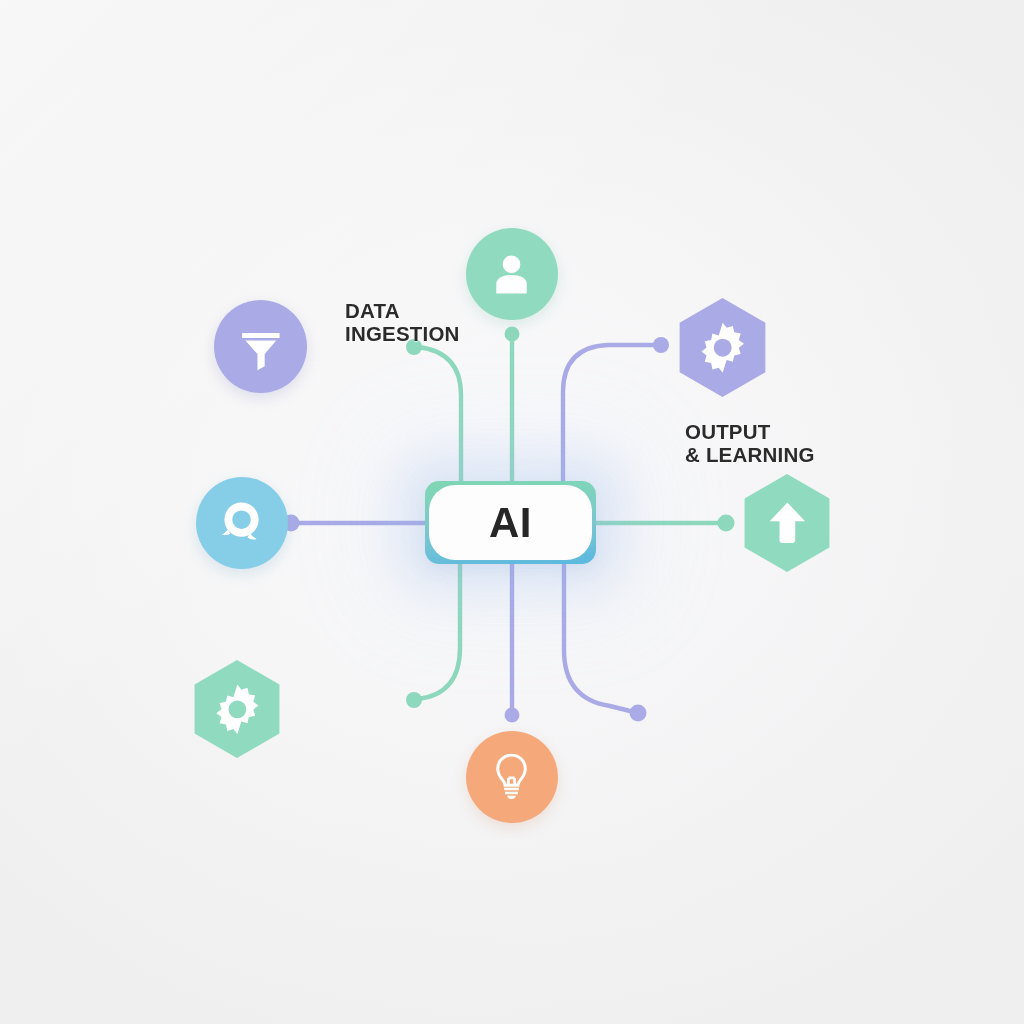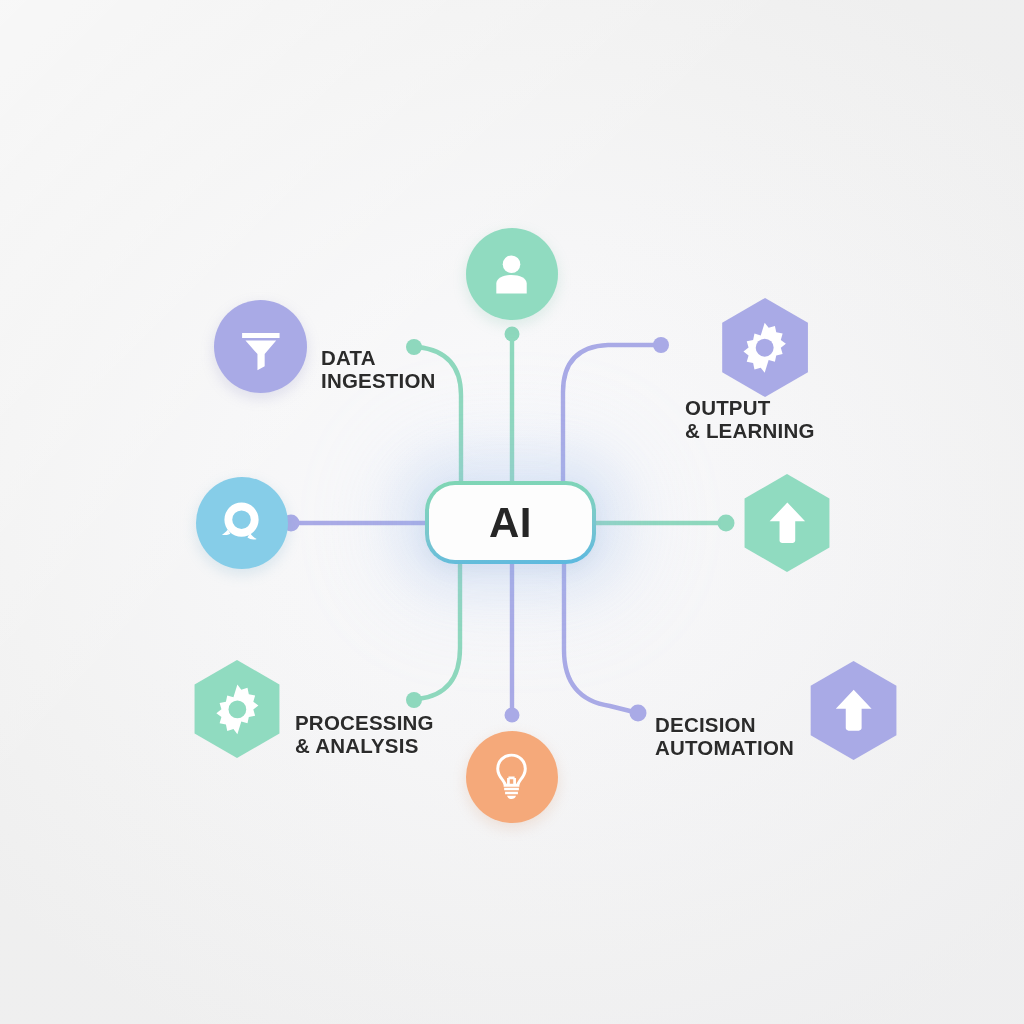--- a/index.html
+++ b/index.html
@@ -30,21 +30,22 @@
     position: absolute;
     left: 0; top: 0;
     width: 1024px;
     height: 1024px;
   }
 
   
   .node {
     position: absolute;
     display: flex;
-    align-items: flex-end;
+    align-items: flex-start;
+    gap: 24px;
   }
   .shape {
     position: relative;
     display: flex;
     align-items: center;
     justify-content: center;
     flex: 0 0 auto;
   }
   .shape.circle {
     border-radius: 50%;
@@ -70,21 +71,21 @@
     text-align: left;
   }
 
   
   #ai-core {
     position: absolute;
     left: 425px;
     top: 481px;
     width: 171px;
     height: 83px;
-    border-radius: 30px;
+    border-radius: 14px;
     padding: 4px;
     background: linear-gradient(175deg, #7fd6b4 0%, #7ed3bb 22%, #79c6cf 58%, #5bb8e0 100%);
     box-shadow:
       0 0 44px 26px rgba(150,185,235,0.20),
       0 0 90px 50px rgba(170,195,235,0.12),
       0 6px 16px rgba(90,120,170,0.10);
     box-sizing: border-box;
   }
   #ai-core .inner {
     width: 100%;
@@ -197,37 +198,26 @@
     </div>
   </div>
 
   <div class="node" style="left:188px; top:660px;">
     <div class="shape hex" style="width:98px; height:98px; background:#90dbc0; filter:drop-shadow(0 5px 12px rgba(120,190,170,0.25));">
       <svg class="glyph" viewBox="0 0 24 24">
         <path fill="#ffffff" d="M12 2.2l1.55 2.0 2.45-.72.52 2.5 2.5.52-.72 2.45 2.0 1.55-2.0 1.55.72 2.45-2.5.52-.52 2.5-2.45-.72L12 21.8l-1.55-2.0-2.45.72-.52-2.5-2.5-.52.72-2.45-2.0-1.55 2.0-1.55-.72-2.45 2.5-.52.52-2.5 2.45.72z"></path>
         <circle cx="12" cy="12" r="3.5" fill="#90dbc0"></circle>
       </svg>
     </div>
-    <div class="label left-of" style="margin-left:9px;">PROCESSING
-&amp; ANALYSIS</div>
   </div>
 
   <div class="node" style="left:466px; top:731px;">
     <div class="shape circle" style="width:92px; height:92px; background:#f5a97a; box-shadow:0 5px 14px rgba(215,150,110,0.22);">
       <svg class="glyph" viewBox="0 0 24 24">
         <path fill="none" stroke="#ffffff" stroke-width="1.25" d="M12 3.0c-3.3 0-5.8 2.6-5.8 5.7 0 2.1 1.1 3.6 2.1 4.8.7.9 1.0 1.4 1.0 2.2h5.4c0-.8.3-1.3 1.0-2.2 1.0-1.2 2.1-2.7 2.1-4.8 0-3.1-2.5-5.7-5.8-5.7z"></path>
         <path fill="none" stroke="#ffffff" stroke-width="1.15" d="M10.7 15.7v-3.1M13.3 15.7v-3.1M10.7 12.6h2.6"></path>
         <path fill="#ffffff" d="M8.9 16.7h6.2v1.1H8.9zM9.3 18.4h5.4v1.1H9.3zM10.1 20.1h3.8c-.3.9-1.0 1.4-1.9 1.4s-1.6-.5-1.9-1.4z"></path>
       </svg>
     </div>
   </div>
 
-  <div class="node" style="left:655px; top:661px;">
-    <div class="label left-of" style="margin-right:10px; text-align:left;">DECISION
-AUTOMATION</div>
-    <div class="shape hex" style="width:99px; height:99px; background:#a9aae6; filter:drop-shadow(0 5px 12px rgba(130,130,190,0.25));">
-      <svg class="glyph" viewBox="0 0 24 24">
-        <path fill="#ffffff" d="M12 3.8l7.0 7.4h-3.9v7.6c0 .6-.5 1.0-1.1 1.0h-4.0c-.6 0-1.1-.4-1.1-1.0v-7.6H5.0z"></path>
-      </svg>
-    </div>
-  </div>
 
 </div>
 
 </body></html>

